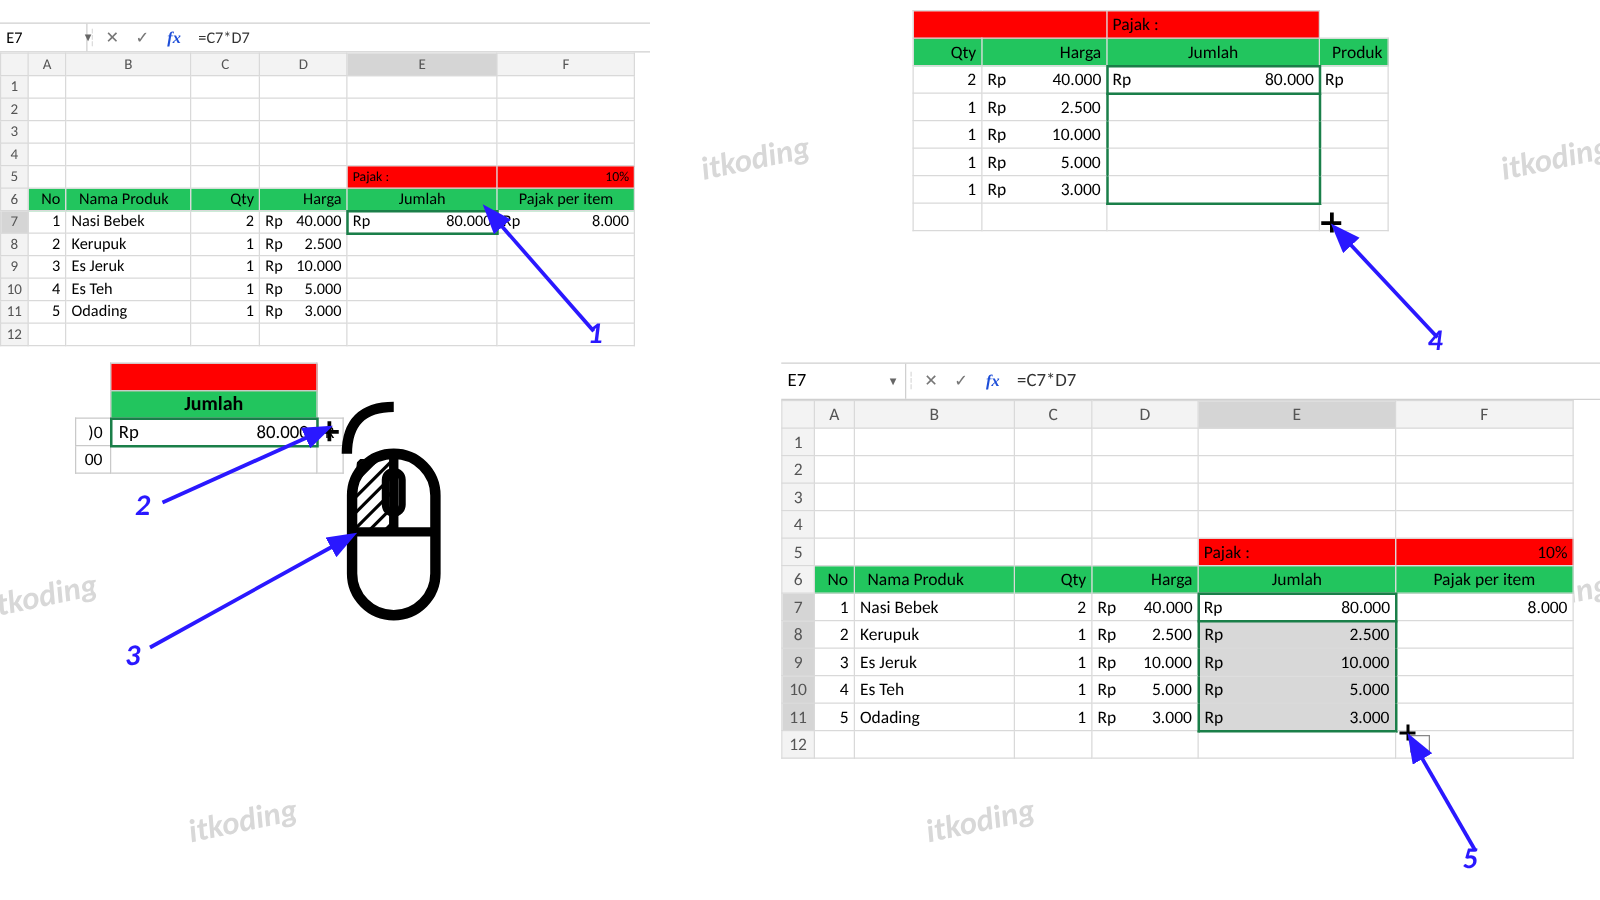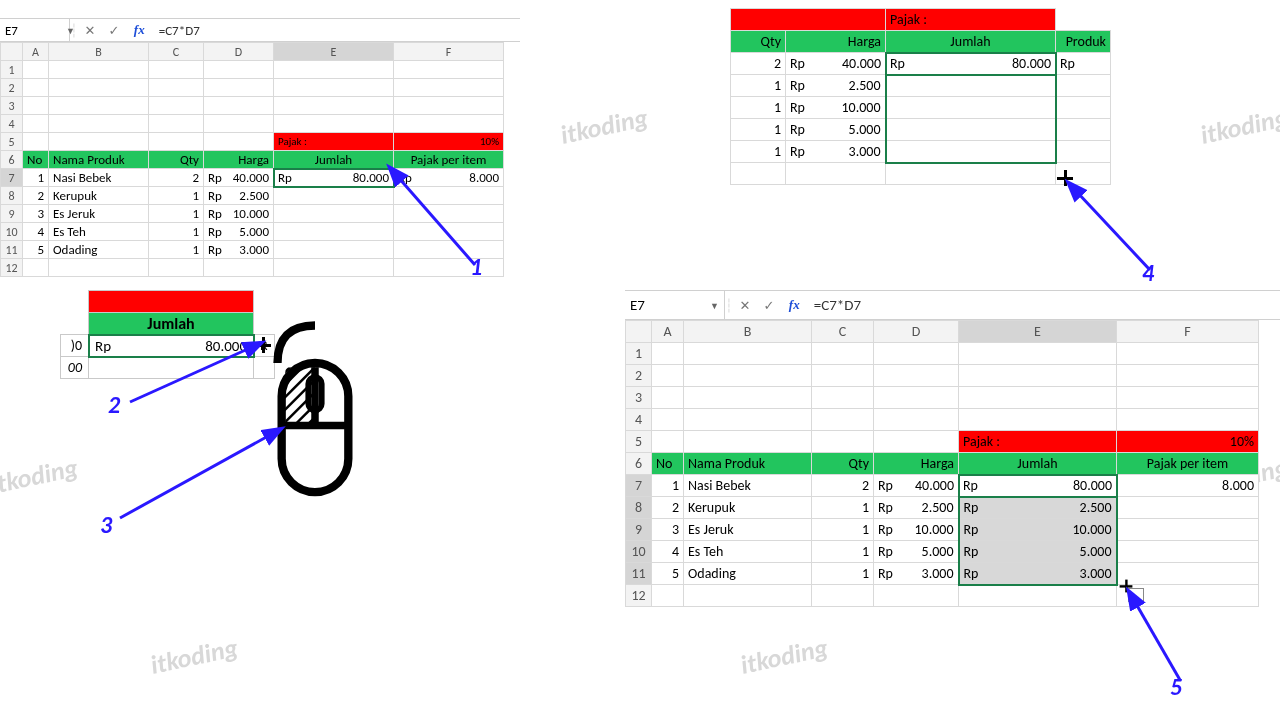--- a/index.html
+++ b/index.html
@@ -73,21 +73,21 @@
     text-align: center;
     color: #555;
     width: 22px;
     font-size: 12px;
   }
   .sheet .ch.sel, .sheet .rh.sel { background: #d5d5d5; }
   .corner { background: #f3f3f3; width: 22px; }
 
   .redbar { background: #ff0000; color: #000; font-size: 11px; padding: 0 4px; }
   .yellow { background: #22c55e; font-weight: bold; text-align: center; }
-  .yellow.left { text-align: left; }
+  .yellow.left { text-align: left; padding-left: 10px; }
   .yellow.right { text-align: right; }
 
   .num { text-align: right; }
   .txt { text-align: left; margin-top: 19px; }
   .rp-cell { display: flex; justify-content: space-between; gap: 4px;}
   .rp-cell .cur { text-align:left; }
   .rp-cell .val { text-align:center; }
 
   .selcell {
     outline: 2px solid #1a7f49;
@@ -435,21 +435,21 @@
       <td class="num" style="font-size:14px;">)0</td>
       <td style="outline:2px solid #1a7f49; outline-offset:-1px;">
         <div class="rp-cell">
               <span class="cur">Rp</span>
               <span class="val">80.000</span>
             </div>
       </td>
       <td class="txt" style="font-size:14px;">R</td>
     </tr>
     <tr>
-      <td class="num" style="font-size:14px;font-style:italic;">00</td>
+      <td class="num" style="font-size:14px;">00</td>
       <td></td>
           <td></td>
     </tr>
   </tbody>
     </table>
 </div>
 <div class="fillcross" style="left:255px; top:337px;"></div>
 <svg class="arrow" style="left:130px; top:340px;" width="140" height="70">
   <defs>
       <marker id="ah2" markerWidth="10" markerHeight="10" refX="2" refY="3" orient="auto">

